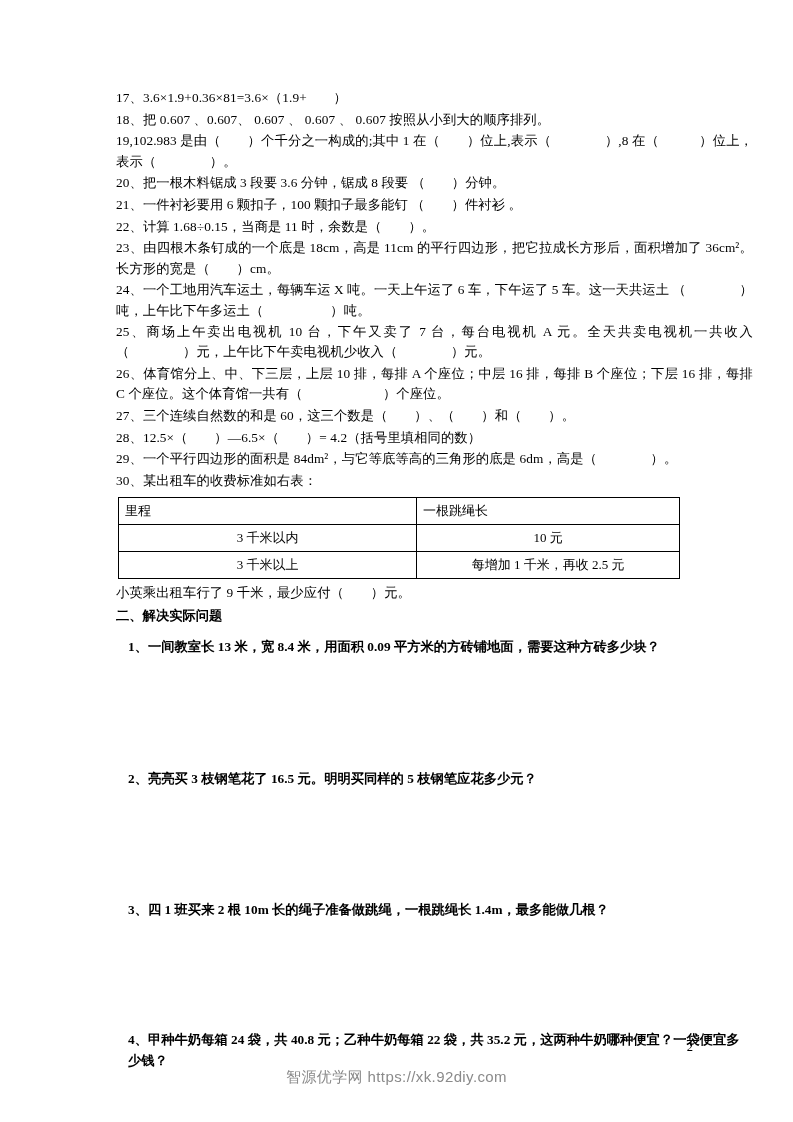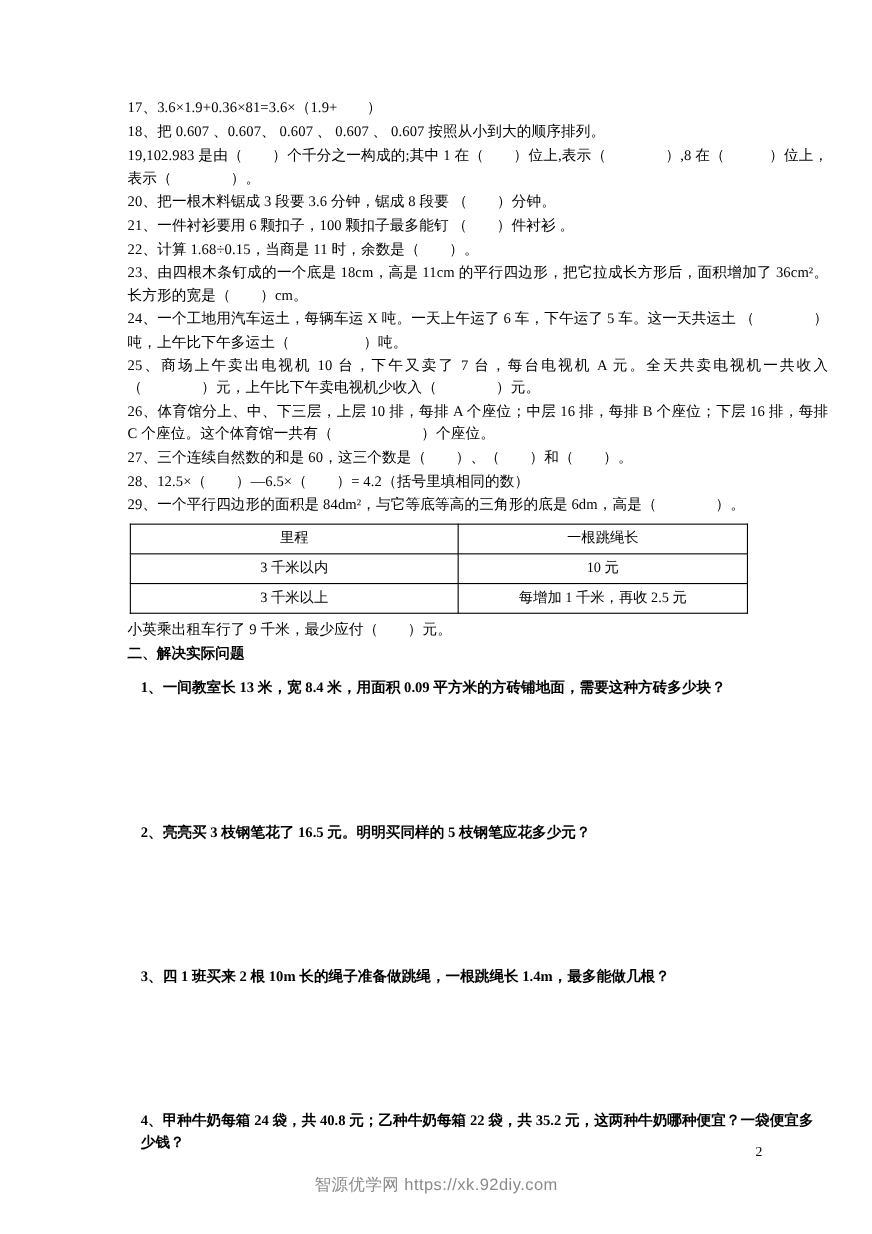--- a/index.html
+++ b/index.html
@@ -40,21 +40,21 @@
   }
   table.fee td, table.fee th {
     border: 1px solid #000;
     padding: 3px 6px 4px 6px;
     font-weight: normal;
     text-align: center;
     height: 19px;
     vertical-align: middle;
   }
   table.fee .c1 { width: 285px; }
-  table.fee .hdr-center { text-align: center; }
+  table.fee .hdr-center { text-align: left; }
   .section-head {
     font-size: 13.3px;
     margin: 3px 0 2px 0;
     font-weight: bold;
   }
   .prob {
     font-size: 13.3px;
     line-height: 1.55;
     margin: 12px;
     font-weight: bold;
@@ -91,20 +91,21 @@
   <p class="qline">20、把一根木料锯成 3 段要 3.6 分钟，锯成 8 段要 （　　）分钟。</p>
   <p class="qline">21、一件衬衫要用 6 颗扣子，100 颗扣子最多能钉 （　　）件衬衫 。</p>
   <p class="qline">22、计算 1.68÷0.15，当商是 11 时，余数是（　　）。</p>
   <p class="qline">23、由四根木条钉成的一个底是 18cm，高是 11cm 的平行四边形，把它拉成长方形后，面积增加了 36cm²。长方形的宽是（　　）cm。</p>
   <p class="qline">24、一个工地用汽车运土，每辆车运 X 吨。一天上午运了 6 车，下午运了 5 车。这一天共运土 （　　　　）吨，上午比下午多运土（　　　　　）吨。</p>
   <p class="qline">25、商场上午卖出电视机 10 台，下午又卖了 7 台，每台电视机 A 元。全天共卖电视机一共收入（　　　　）元，上午比下午卖电视机少收入（　　　　）元。</p>
   <p class="qline">26、体育馆分上、中、下三层，上层 10 排，每排 A 个座位；中层 16 排，每排 B 个座位；下层 16 排，每排 C 个座位。这个体育馆一共有（　　　　　　）个座位。</p>
   <p class="qline">27、三个连续自然数的和是 60，这三个数是（　　）、（　　）和（　　）。</p>
   <p class="qline">28、12.5×（　　）—6.5×（　　）= 4.2（括号里填相同的数）</p>
   <p class="qline">29、一个平行四边形的面积是 84dm²，与它等底等高的三角形的底是 6dm，高是（　　　　）。</p>
+  <p class="qline">30、某出租车的收费标准如右表：</p>
 
   <div class="tbl-wrap">
     <table class="fee">
       <tbody>
           <tr>
         <th class="c1 hdr-center">里程</th>
         <th class="hdr-center">一根跳绳长</th>
       </tr>
       <tr>
         <td class="c1">3 千米以内</td>

